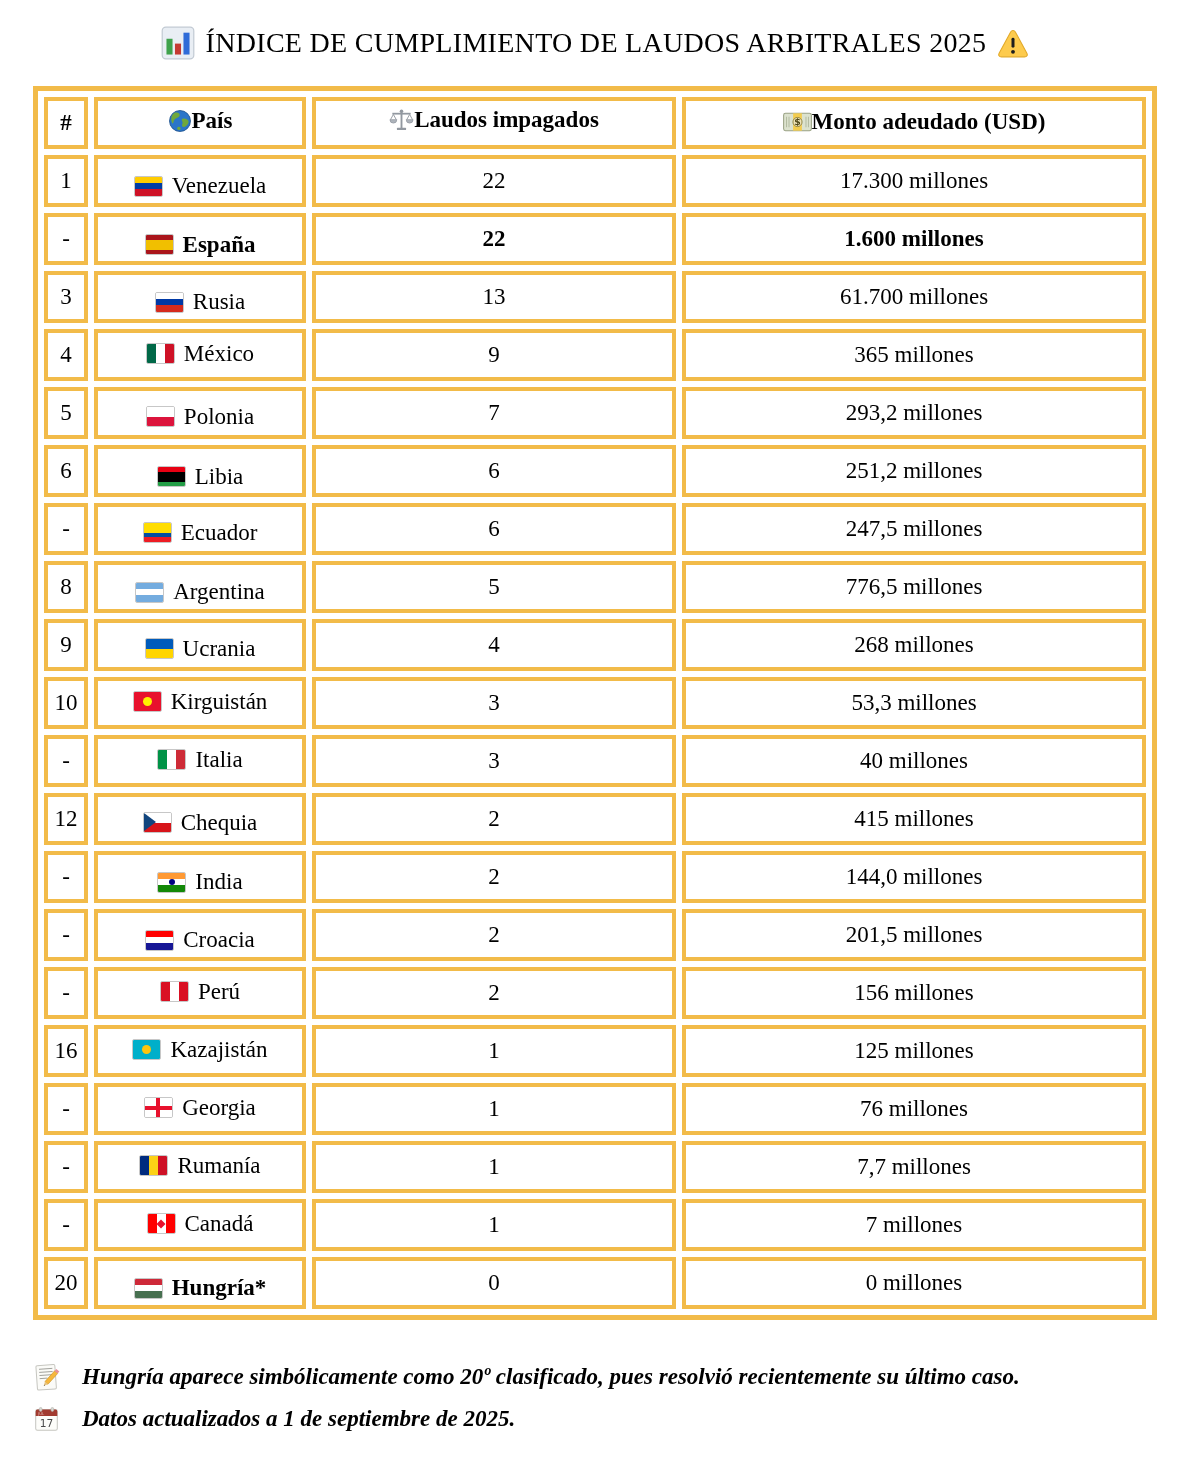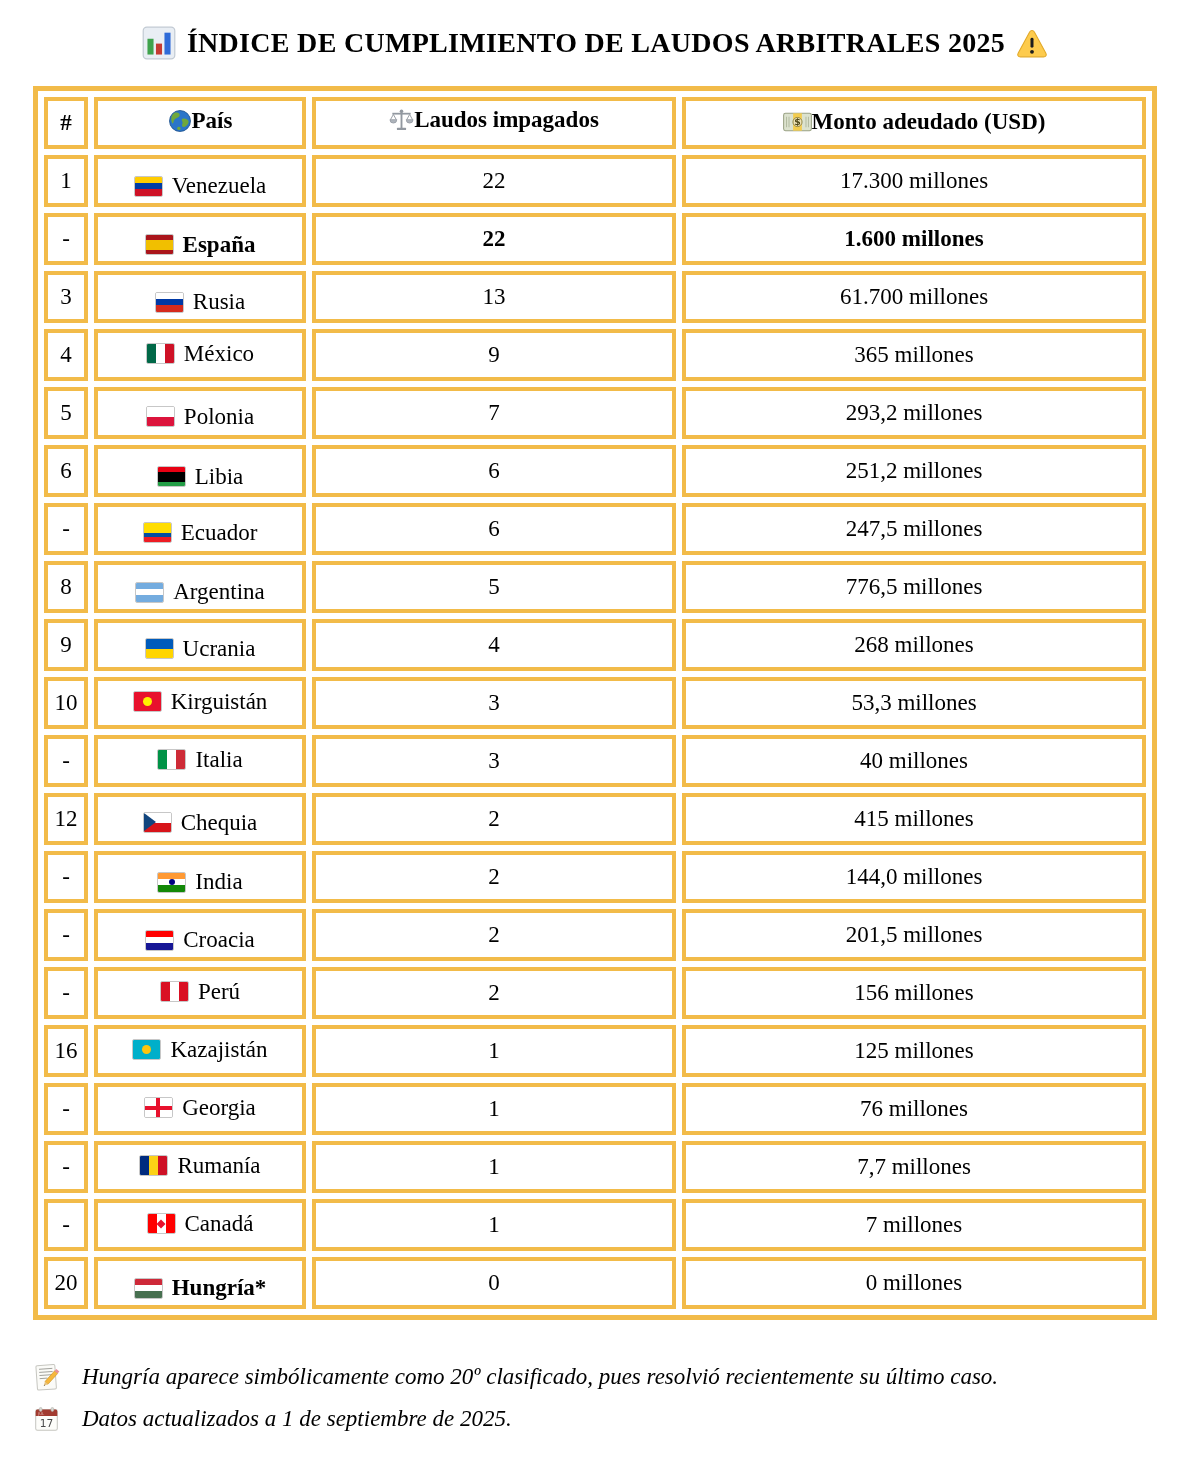--- a/index.html
+++ b/index.html
@@ -6,21 +6,21 @@
   body{
     width:1190px;height:1464px;background:#ffffff;color:#000;
     font-family:"Liberation Serif", serif;
     overflow:hidden;
   }
   
   .title-row{
     display:flex;justify-content:center;align-items:center;gap:11px;
     margin-top:21px;height:44px;
   }
-  .title-text{font-size:28px;font-weight:bold;letter-spacing:.3px;white-space:nowrap;}
+  .title-text{font-size:28px;font-weight:normal;letter-spacing:.3px;white-space:nowrap;}
   .icon{display:inline-block;vertical-align:middle;flex-shrink:0;}
   
   table.ranking{
     border-collapse:separate;border-spacing:6px;
     border:5px solid var(--gold);
     margin:21px auto 0 auto;width:1124px;table-layout:fixed;
   }
   th,td{
     border:4px solid var(--gold);
     height:44px;text-align:center;vertical-align:middle;
@@ -40,21 +40,21 @@
   .overlay{position:absolute;inset:0;}
   .overlay-sun::after{content:'';position:absolute;left:50%;top:50%;width:9px;height:9px;margin:-4.5px 0 0 -4.5px;border-radius:50%;background:currentColor;}
   .overlay-dot::after{content:'';position:absolute;left:50%;top:50%;width:6px;height:6px;margin:-3px 0 0 -3px;border-radius:50%;background:currentColor;}
   .overlay-cross::before{content:'';position:absolute;left:0;right:0;top:50%;height:4px;margin-top:-2px;background:currentColor;}
   .overlay-cross::after{content:'';position:absolute;top:0;bottom:0;left:42%;width:4px;background:currentColor;}
   .overlay-triangle{inset:auto;left:0;top:0;width:0;height:0;border-top:9.5px solid transparent;border-bottom:9.5px solid transparent;border-left:12px solid currentColor;}
   .overlay-diamond::after{content:'';position:absolute;left:50%;top:50%;width:8px;height:8px;margin:-4px 0 0 -4px;background:currentColor;transform:rotate(45deg) scale(.8);}
   
   .footnotes{margin:36px 0 0 33px;}
   .footnote{display:flex;align-items:center;gap:22px;height:42px;}
-  .footnote-text{font-style:italic;font-size:23px;}
+  .footnote-text{font-style:italic;font-size:23px;font-weight:bold;}
   :root{--gold:#F2BB49;}
 </style>
 </head>
 <body>
 
 <div class="title-row">
   <svg class="icon" width="34" height="34" viewBox="0 0 28 28">
     <rect x="1" y="1" width="26" height="26" rx="3" fill="#E9EEF4" stroke="#C2CAD3" stroke-width="1"></rect>
     <rect x="4.5" y="10.5" width="5" height="13" fill="#3FA24C"></rect>
     <rect x="11.5" y="14.5" width="5" height="9" fill="#C53A32"></rect>

